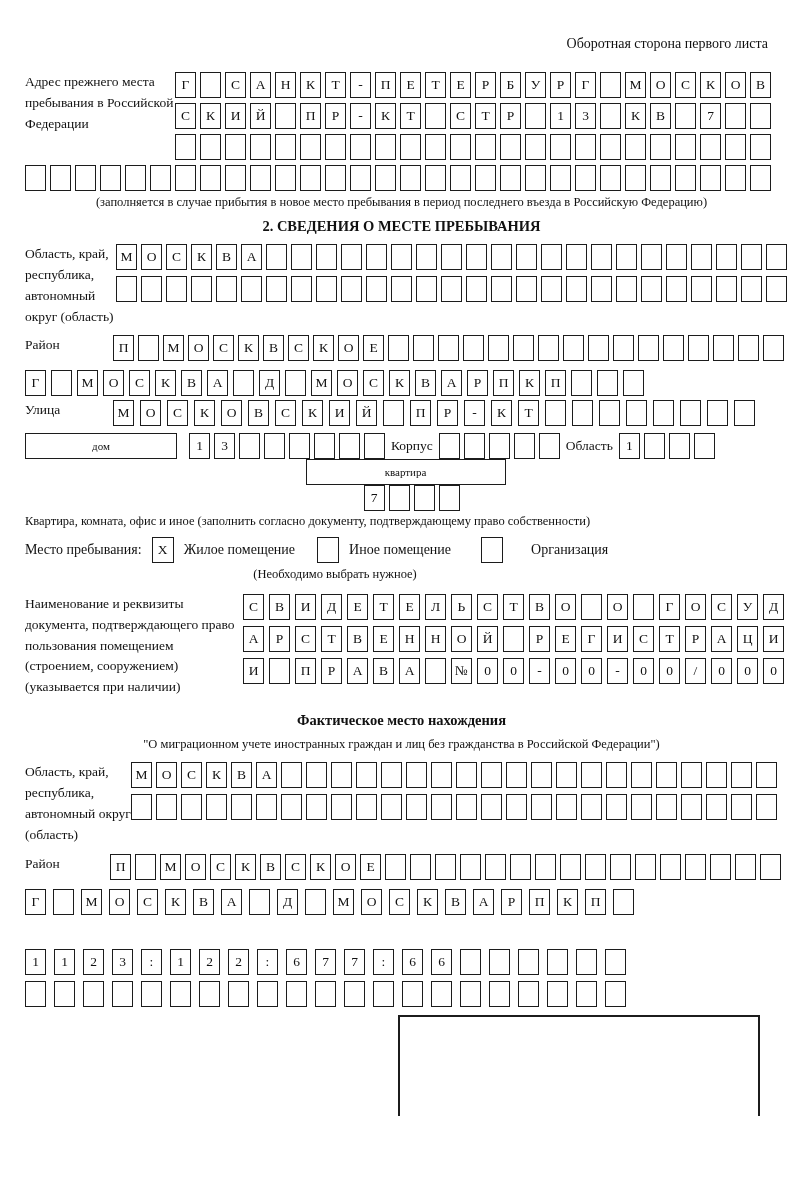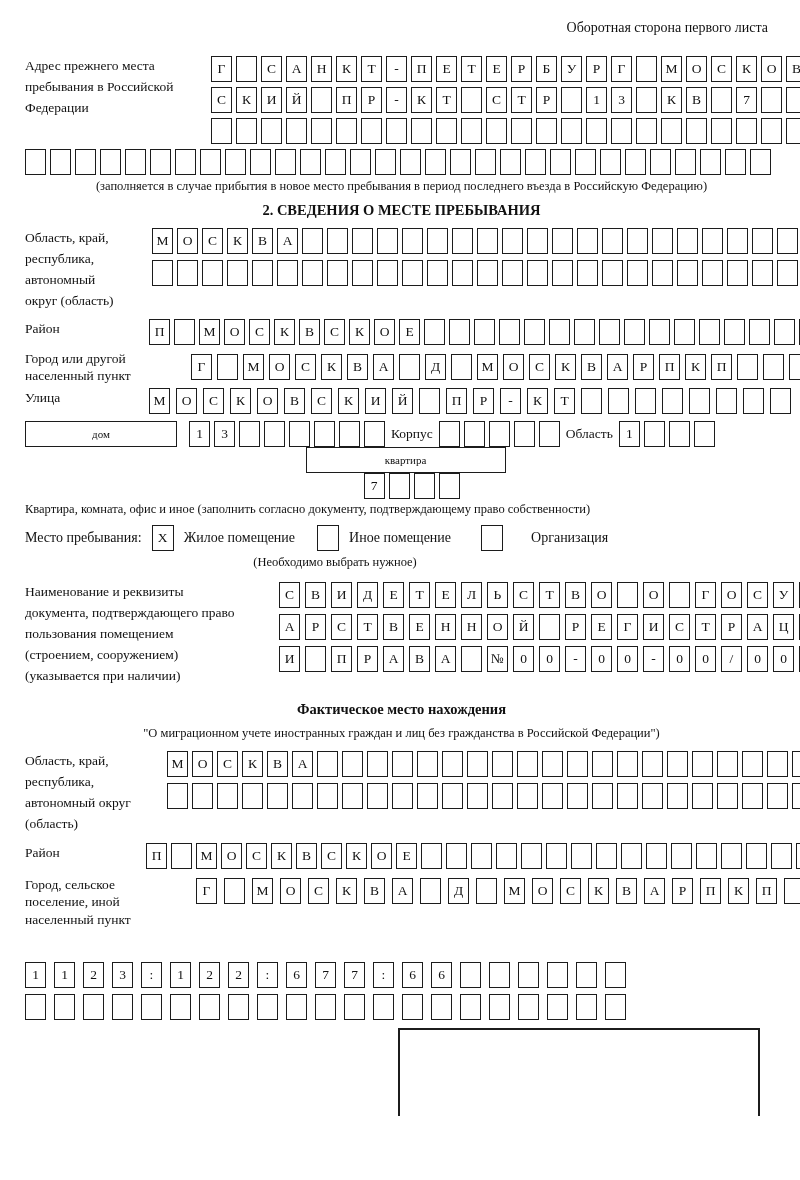--- a/index.html
+++ b/index.html
@@ -1,23 +1,23 @@
 <!DOCTYPE html>
 <html><head>
 <meta charset="utf-8">
 <style>
   html,body{margin:0;padding:0;background:#ffffff;}
   .page{
     width:800px;height:1116px;box-sizing:border-box;
-    padding:10px 22px 0 25px;
+    padding:26px 22px 0 25px;
     font-family:"Liberation Serif","DejaVu Serif",serif;
     color:#111;position:relative;overflow:hidden;
   }
   .header-note{text-align:right;font-size:14px;margin:10px 10px 20px 0;}
-  .field{display:flex;align-items:flex-start;gap:36px;}
+  .field{display:flex;align-items:flex-start;}
   .flabel{font-size:13.5px;line-height:1.55;flex-shrink:0;}
   .rows{display:flex;flex-direction:column;gap:5px;}
   .cells{display:flex;gap:4px;}
   .g5{gap:5px;}.g6{gap:6px;}.g7{gap:7px;}.g8{gap:8px;}
   .cell{
     width:19px;height:24px;flex-shrink:0;
     border:1.5px solid #1c1c1c;
     display:flex;align-items:center;justify-content:center;
     font-size:13.5px;background:#fff;
   }
@@ -256,21 +256,20 @@
         <div class="cell"></div>
         <div class="cell"></div>
         <div class="cell"></div>
         <div class="cell"></div>
         <div class="cell"></div>
         <div class="cell"></div>
       </div>
   </div>
 
   <div class="field" style="margin-bottom:4px;">
-    <div class="flabel" style="width:130px;line-height:1.25;">Город или другой населенный пункт</div>
     <div class="cells g5" style="margin-top:3px;">
         <div class="cell">Г</div>
         <div class="cell"></div>
         <div class="cell">М</div>
         <div class="cell">О</div>
         <div class="cell">С</div>
         <div class="cell">К</div>
         <div class="cell">В</div>
         <div class="cell">А</div>
         <div class="cell"></div>
@@ -540,21 +539,20 @@
         <div class="cell"></div>
         <div class="cell"></div>
         <div class="cell"></div>
         <div class="cell"></div>
         <div class="cell"></div>
         <div class="cell"></div>
       </div>
   </div>
 
   <div class="field" style="margin-bottom:6px;">
-    <div class="flabel" style="width:135px;line-height:1.3;">Город, сельское поселение, иной населенный пункт</div>
     <div class="cells g7" style="margin-top:2px;">
         <div class="cell">Г</div>
         <div class="cell"></div>
         <div class="cell">М</div>
         <div class="cell">О</div>
         <div class="cell">С</div>
         <div class="cell">К</div>
         <div class="cell">В</div>
         <div class="cell">А</div>
         <div class="cell"></div>

